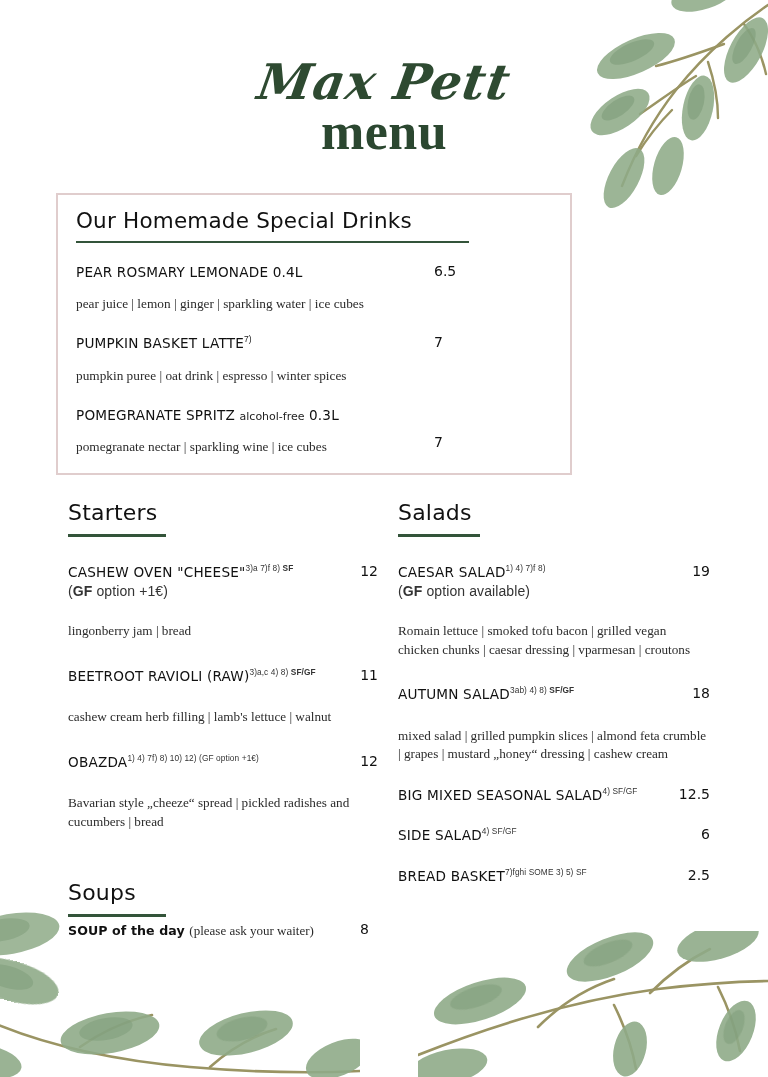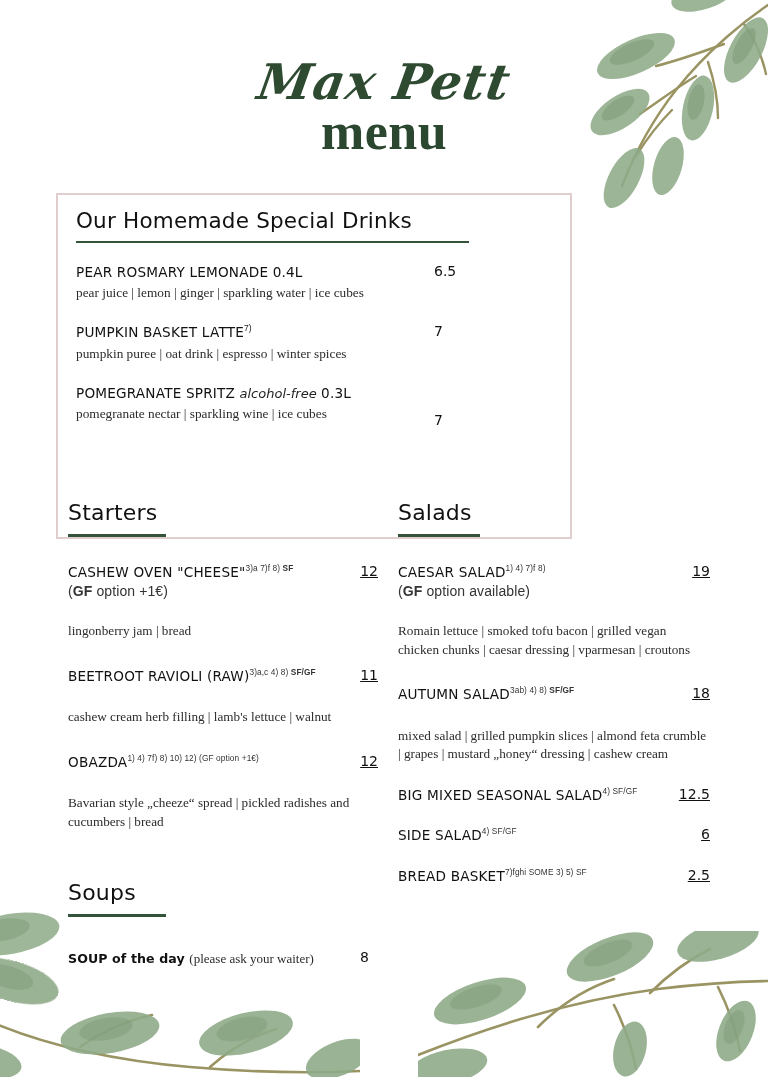--- a/index.html
+++ b/index.html
@@ -60,21 +60,21 @@
     margin-top: -2px;
     letter-spacing: 0.5px;
   }
 
   
   .drinks-box {
     position: absolute;
     left: 56px;
     top: 193px;
     width: 516px;
-    height: 346px;
+    height: 282px;
     border: 2px solid #e0cdcd;
     background: #ffffff;
     padding: 13px 18px 0 18px;
   }
   .drinks-title {
     font-family: "DejaVu Sans", sans-serif;
     font-size: 21.5px;
     font-weight: 400;
     color: #111;
     letter-spacing: 0.2px;
@@ -100,35 +100,34 @@
     display: inline;
   }
   .drink-vol {
     font-family: "DejaVu Sans", sans-serif;
     font-size: 13.6px;
     color: #111;
     letter-spacing: 0.2px;
   }
   .drink-italic {
     font-family: "DejaVu Sans", sans-serif;
-    font-style: italic;
-    font-size: 13px;
+    font-size: 11px;
     color: #222;
   }
   .sup {
     font-size: 8.5px;
     vertical-align: super;
     color: #222;
   }
   .drink-desc {
     font-family: "Liberation Serif", serif;
     font-size: 13.3px;
     color: #2b2b2b;
     line-height: 1.62;
-    margin-top: 1px;
+    margin-top: 12px;
     max-width: 320px;
   }
   .drink-price {
     position: absolute;
     left: 358px;
     top: 0;
     font-family: "DejaVu Sans", sans-serif;
     font-size: 14px;
     color: #111;
   }
@@ -204,36 +203,35 @@
   }
   .price {
     position: absolute;
     right: 0;
     top: 0;
     font-family: "DejaVu Sans", sans-serif;
     font-size: 14px;
     color: #111;
     text-align: right;
     min-width: 34px;
-    text-decoration: underline;
   }
 
   
   .item.compact { margin-top: 22px; }
 
   
   .soups {
     position: absolute;
     top: 880px;
     left: 68px;
     width: 320px;
   }
   .soup-row {
     position: relative;
-    margin-top: 32px;
+    margin-top: 4px;
   }
   .soup-name {
     font-family: "DejaVu Sans", sans-serif;
     font-size: 12.6px;
     font-weight: 700;
     color: #111;
     letter-spacing: 0.1px;
   }
   .soup-paren {
     font-family: "Liberation Serif", serif;

